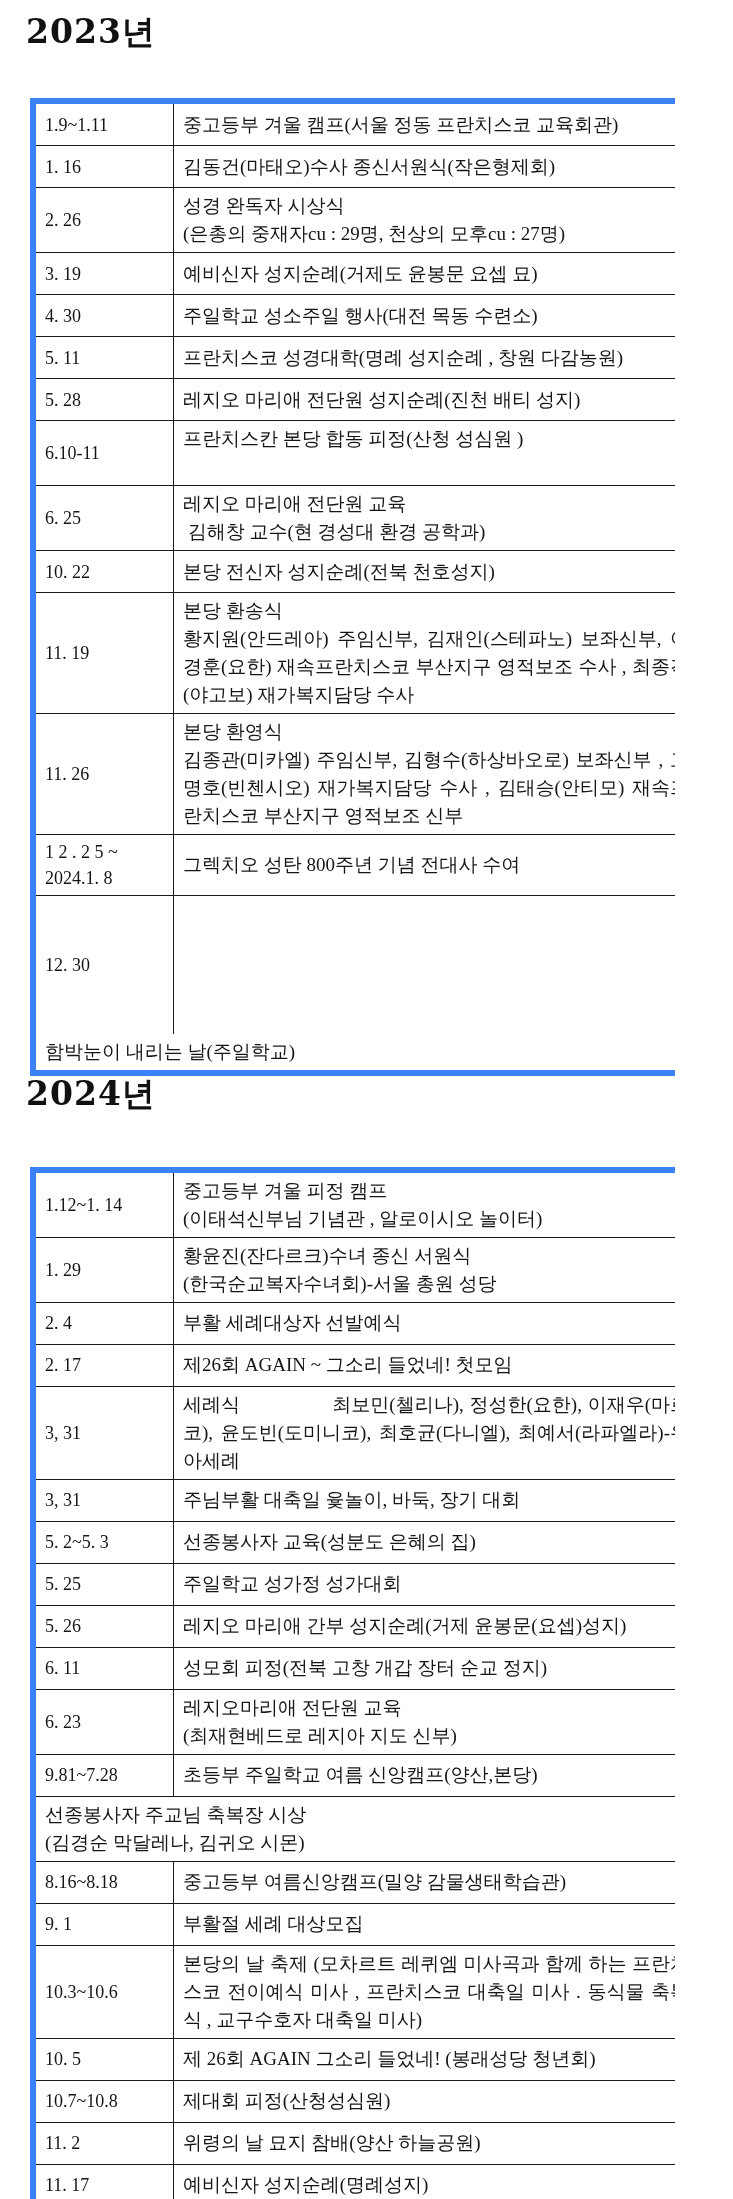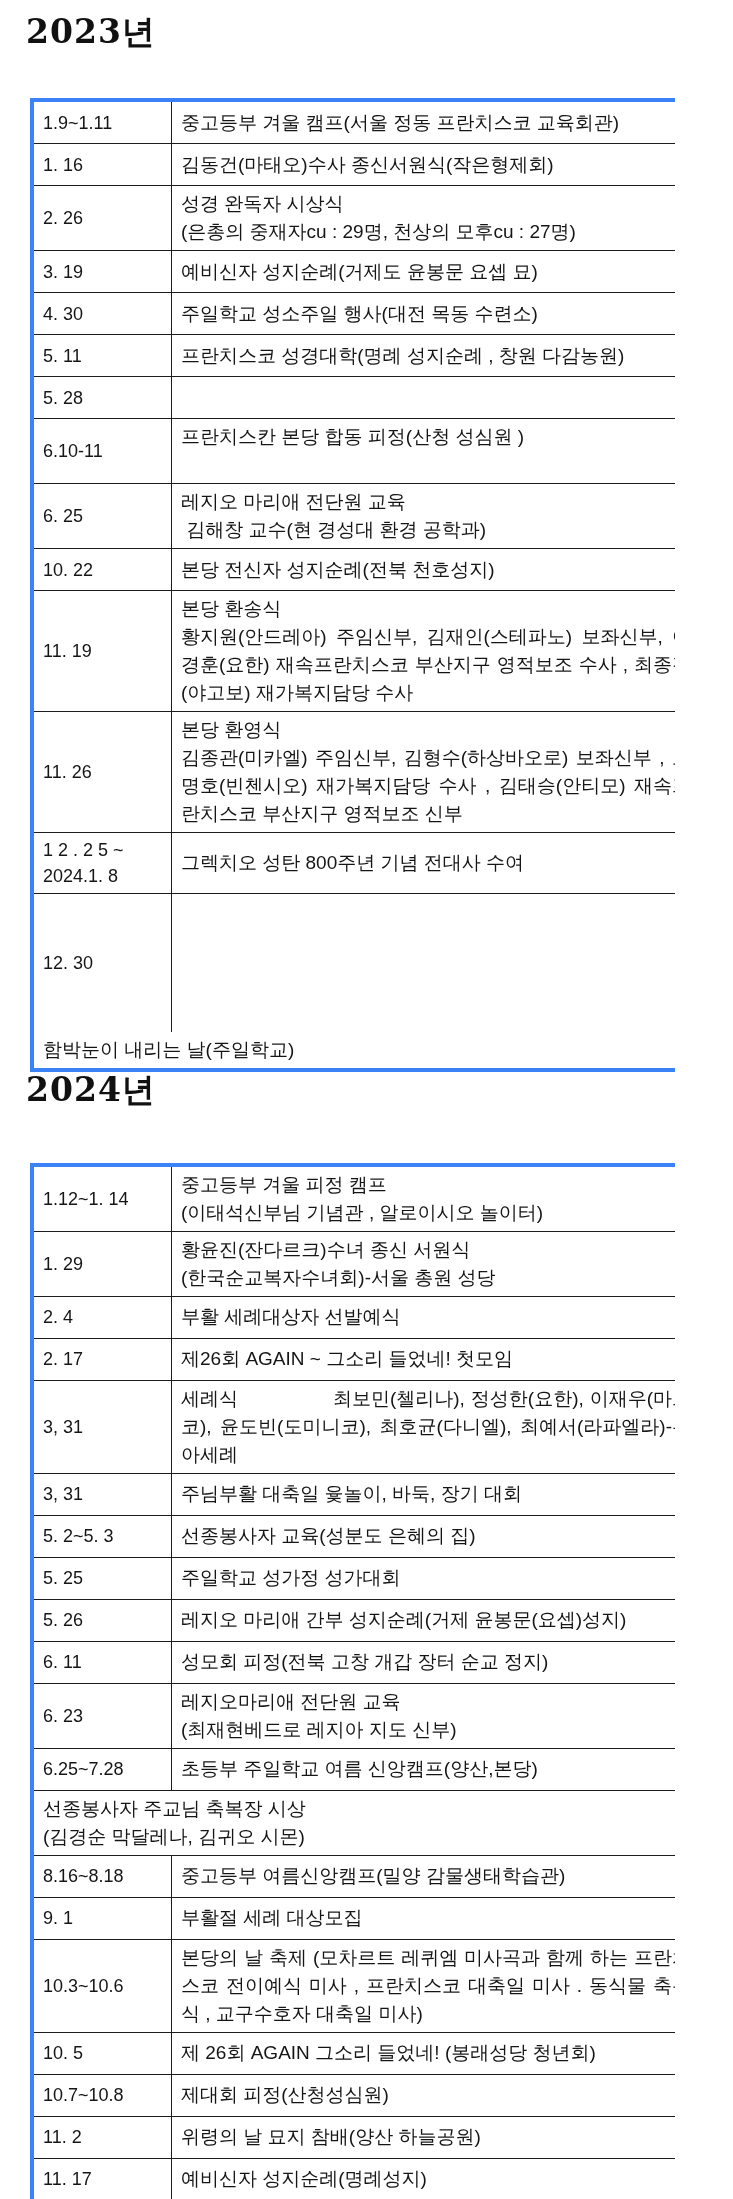--- a/index.html
+++ b/index.html
@@ -24,22 +24,23 @@
     letter-spacing: 1px;
     color: #111111;
     margin: 0 0 0 26px;
     line-height: 1.1;
   }
   .year-title.second {
   }
   .evt-table {
     width: 674px;
     margin: 48px 16px 0 30px;
-    border: 4px solid #3b82f6;
+    border: 6px solid #3b82f6;
     box-sizing: border-box;
+    font-family: Liberation Serif, serif;
   }
   .evt-table.second {
     margin-top: 54px;
   }
   .evt-row {
     display: flex;
     min-height: 42px;
     border-bottom: 1px solid #1c1c1c;
     box-sizing: border-box;
   }
@@ -139,20 +140,23 @@
     </div>
     <div class="cell-content">
       <span class="content-text">프란치스코 성경대학(명례 성지순례 , 창원 다감농원)</span>
     </div>
   </div>
 
   <div class="evt-row">
     <div class="cell-date">
       <span class="cell-date-text">5. 28</span>
     </div>
+    <div class="cell-content">
+      <span class="content-text">레지오 마리애 전단원 성지순례(진천 배티 성지)</span>
+    </div>
   </div>
 
   <div class="evt-row">
     <div class="cell-date">
       <span class="cell-date-text">6.10-11</span>
     </div>
     <div class="cell-content">
       <span class="content-text">프란치스칸 본당 합동 피정(산청 성심원 )
 &nbsp;</span>
     </div>
@@ -317,21 +321,21 @@
       <span class="cell-date-text">6. 23</span>
     </div>
     <div class="cell-content">
       <span class="content-text">레지오마리애 전단원 교육
 (최재현베드로 레지아 지도 신부)</span>
     </div>
   </div>
 
   <div class="evt-row">
     <div class="cell-date">
-      <span class="cell-date-text">6.25~7.28</span>
+      <span class="cell-date-text">9.81~7.28</span>
     </div>
     <div class="cell-content">
       <span class="content-text">초등부 주일학교 여름 신앙캠프(양산,본당)</span>
     </div>
   </div>
 
   <div class="evt-row">
     <div class="cell-content">
       <span class="content-text">선종봉사자 주교님 축복장 시상
 (김경순 막달레나, 김귀오 시몬)</span>

